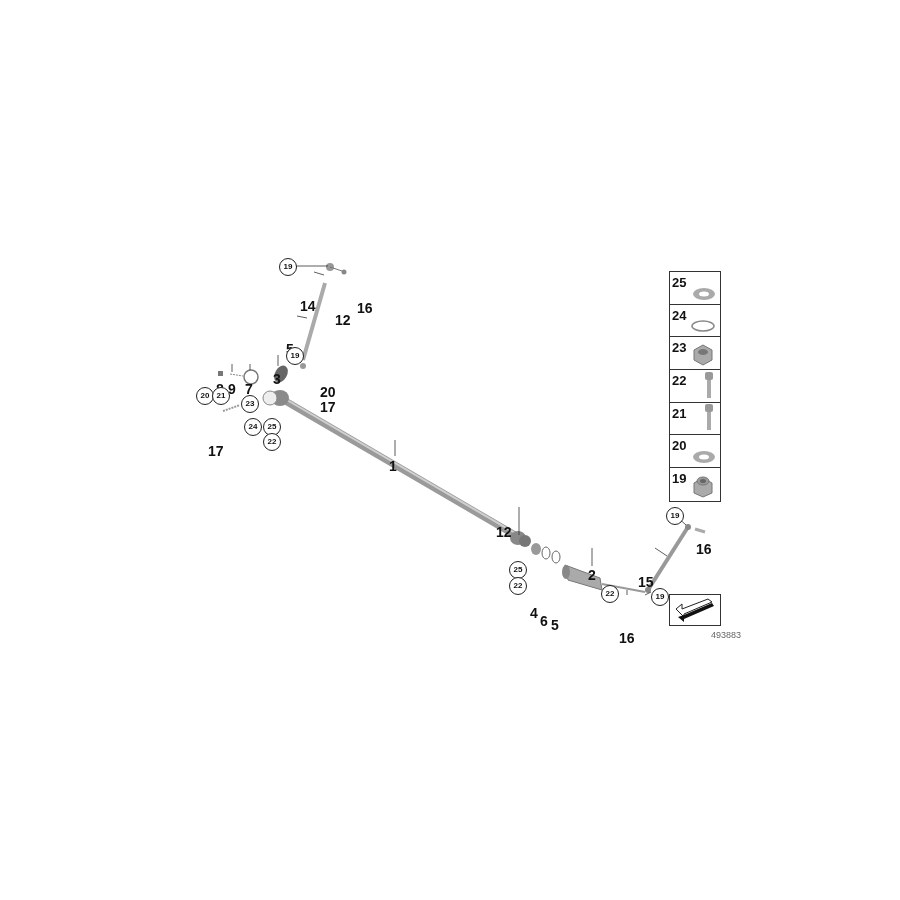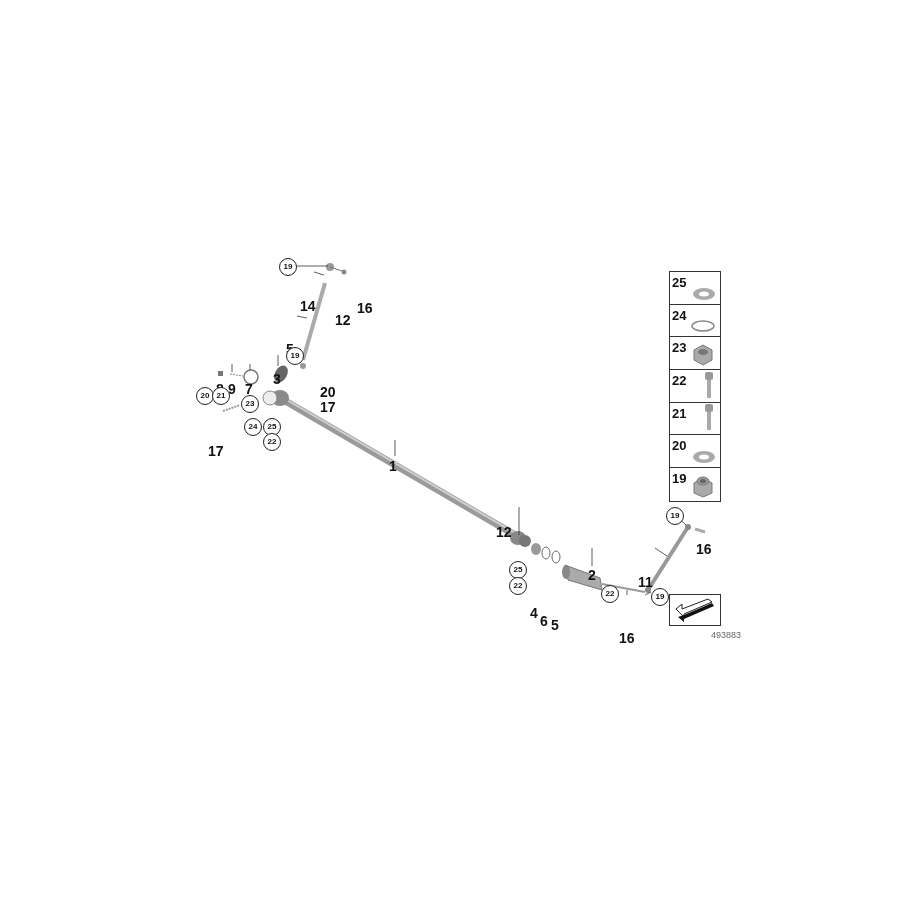--- a/index.html
+++ b/index.html
@@ -76,21 +76,21 @@
   <span class="lbl" style="left:389px;top:425px">1</span>
   <span class="lbl" style="left:588px;top:534px">2</span>
   <span class="lbl" style="left:273px;top:338px">3</span>
   <span class="lbl" style="left:530px;top:572px">4</span>
   <span class="lbl" style="left:551px;top:584px">5</span>
   <span class="lbl" style="left:540px;top:580px">6</span>
   <span class="lbl" style="left:245px;top:348px">7</span>
   <span class="lbl" style="left:216px;top:348px">8</span>
   <span class="lbl" style="left:228px;top:348px">9</span>
   <span class="lbl" style="left:208px;top:410px">17</span>
-  <span class="lbl" style="left:638px;top:541px">11</span>
+  <span class="lbl" style="left:638px;top:541px">15</span>
   <span class="lbl" style="left:496px;top:491px">12</span>
   <span class="lbl" style="left:286px;top:308px">5</span>
   <span class="lbl" style="left:300px;top:265px">14</span>
   <span class="lbl" style="left:320px;top:366px">17</span>
   <span class="lbl" style="left:357px;top:267px">16</span>
   <span class="lbl" style="left:619px;top:597px">16</span>
   <span class="lbl" style="left:696px;top:508px">16</span>
   <span class="lbl" style="left:335px;top:279px">12</span>
   <span class="lbl" style="left:320px;top:351px">20</span>
 

